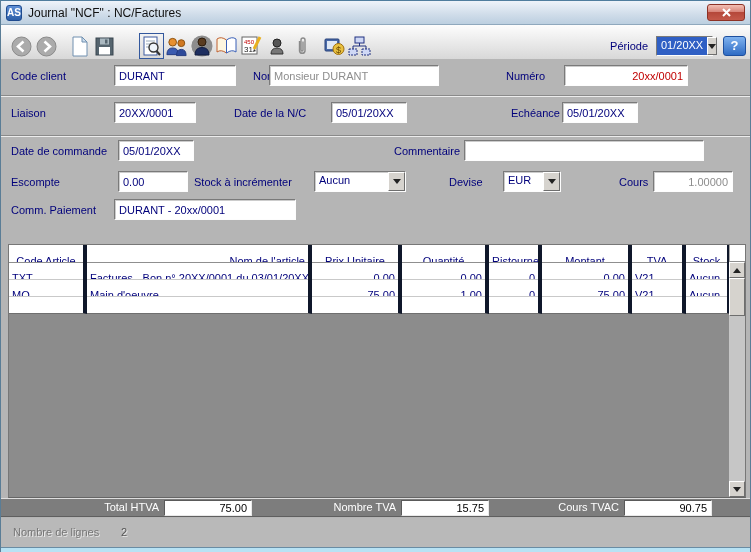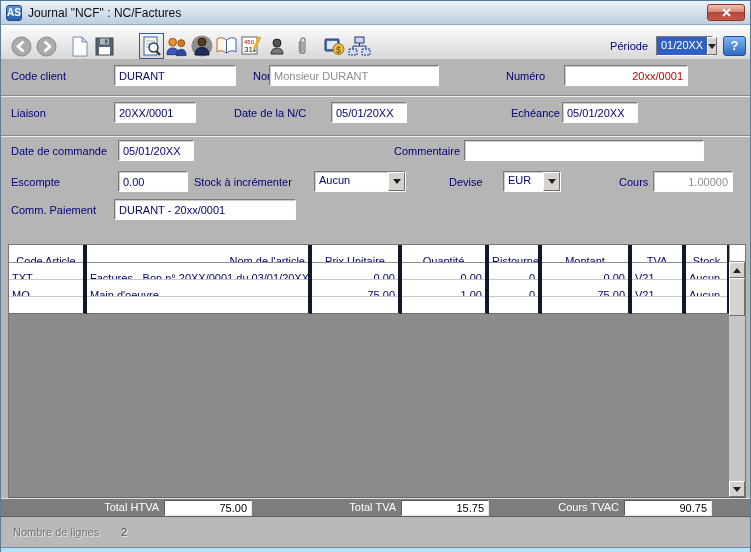--- a/index.html
+++ b/index.html
@@ -384,21 +384,21 @@
           <span class="tri-down"></span>
         </div>
     </div>
   </div>
 
   <div class="totals">
     <div class="tot-label" style="left:60px; width:98px;">Total HTVA</div>
     <div class="tot-fld" style="left:163px; width:88px;">
       <input readonly="" value="75.00" style="">
     </div>
-    <div class="tot-label" style="left:305px; width:90px;">Total TVA</div>
+    <div class="tot-label" style="left:305px; width:90px;">Nombre TVA</div>
     <div class="tot-fld" style="left:400px; width:88px;">
       <input readonly="" value="15.75" style="">
     </div>
     <div class="tot-label" style="left:520px; width:98px;">Cours TVAC</div>
     <div class="tot-fld" style="left:623px; width:88px;">
       <input readonly="" value="90.75" style="">
     </div>
   </div>
 
   <div class="statusbar">

